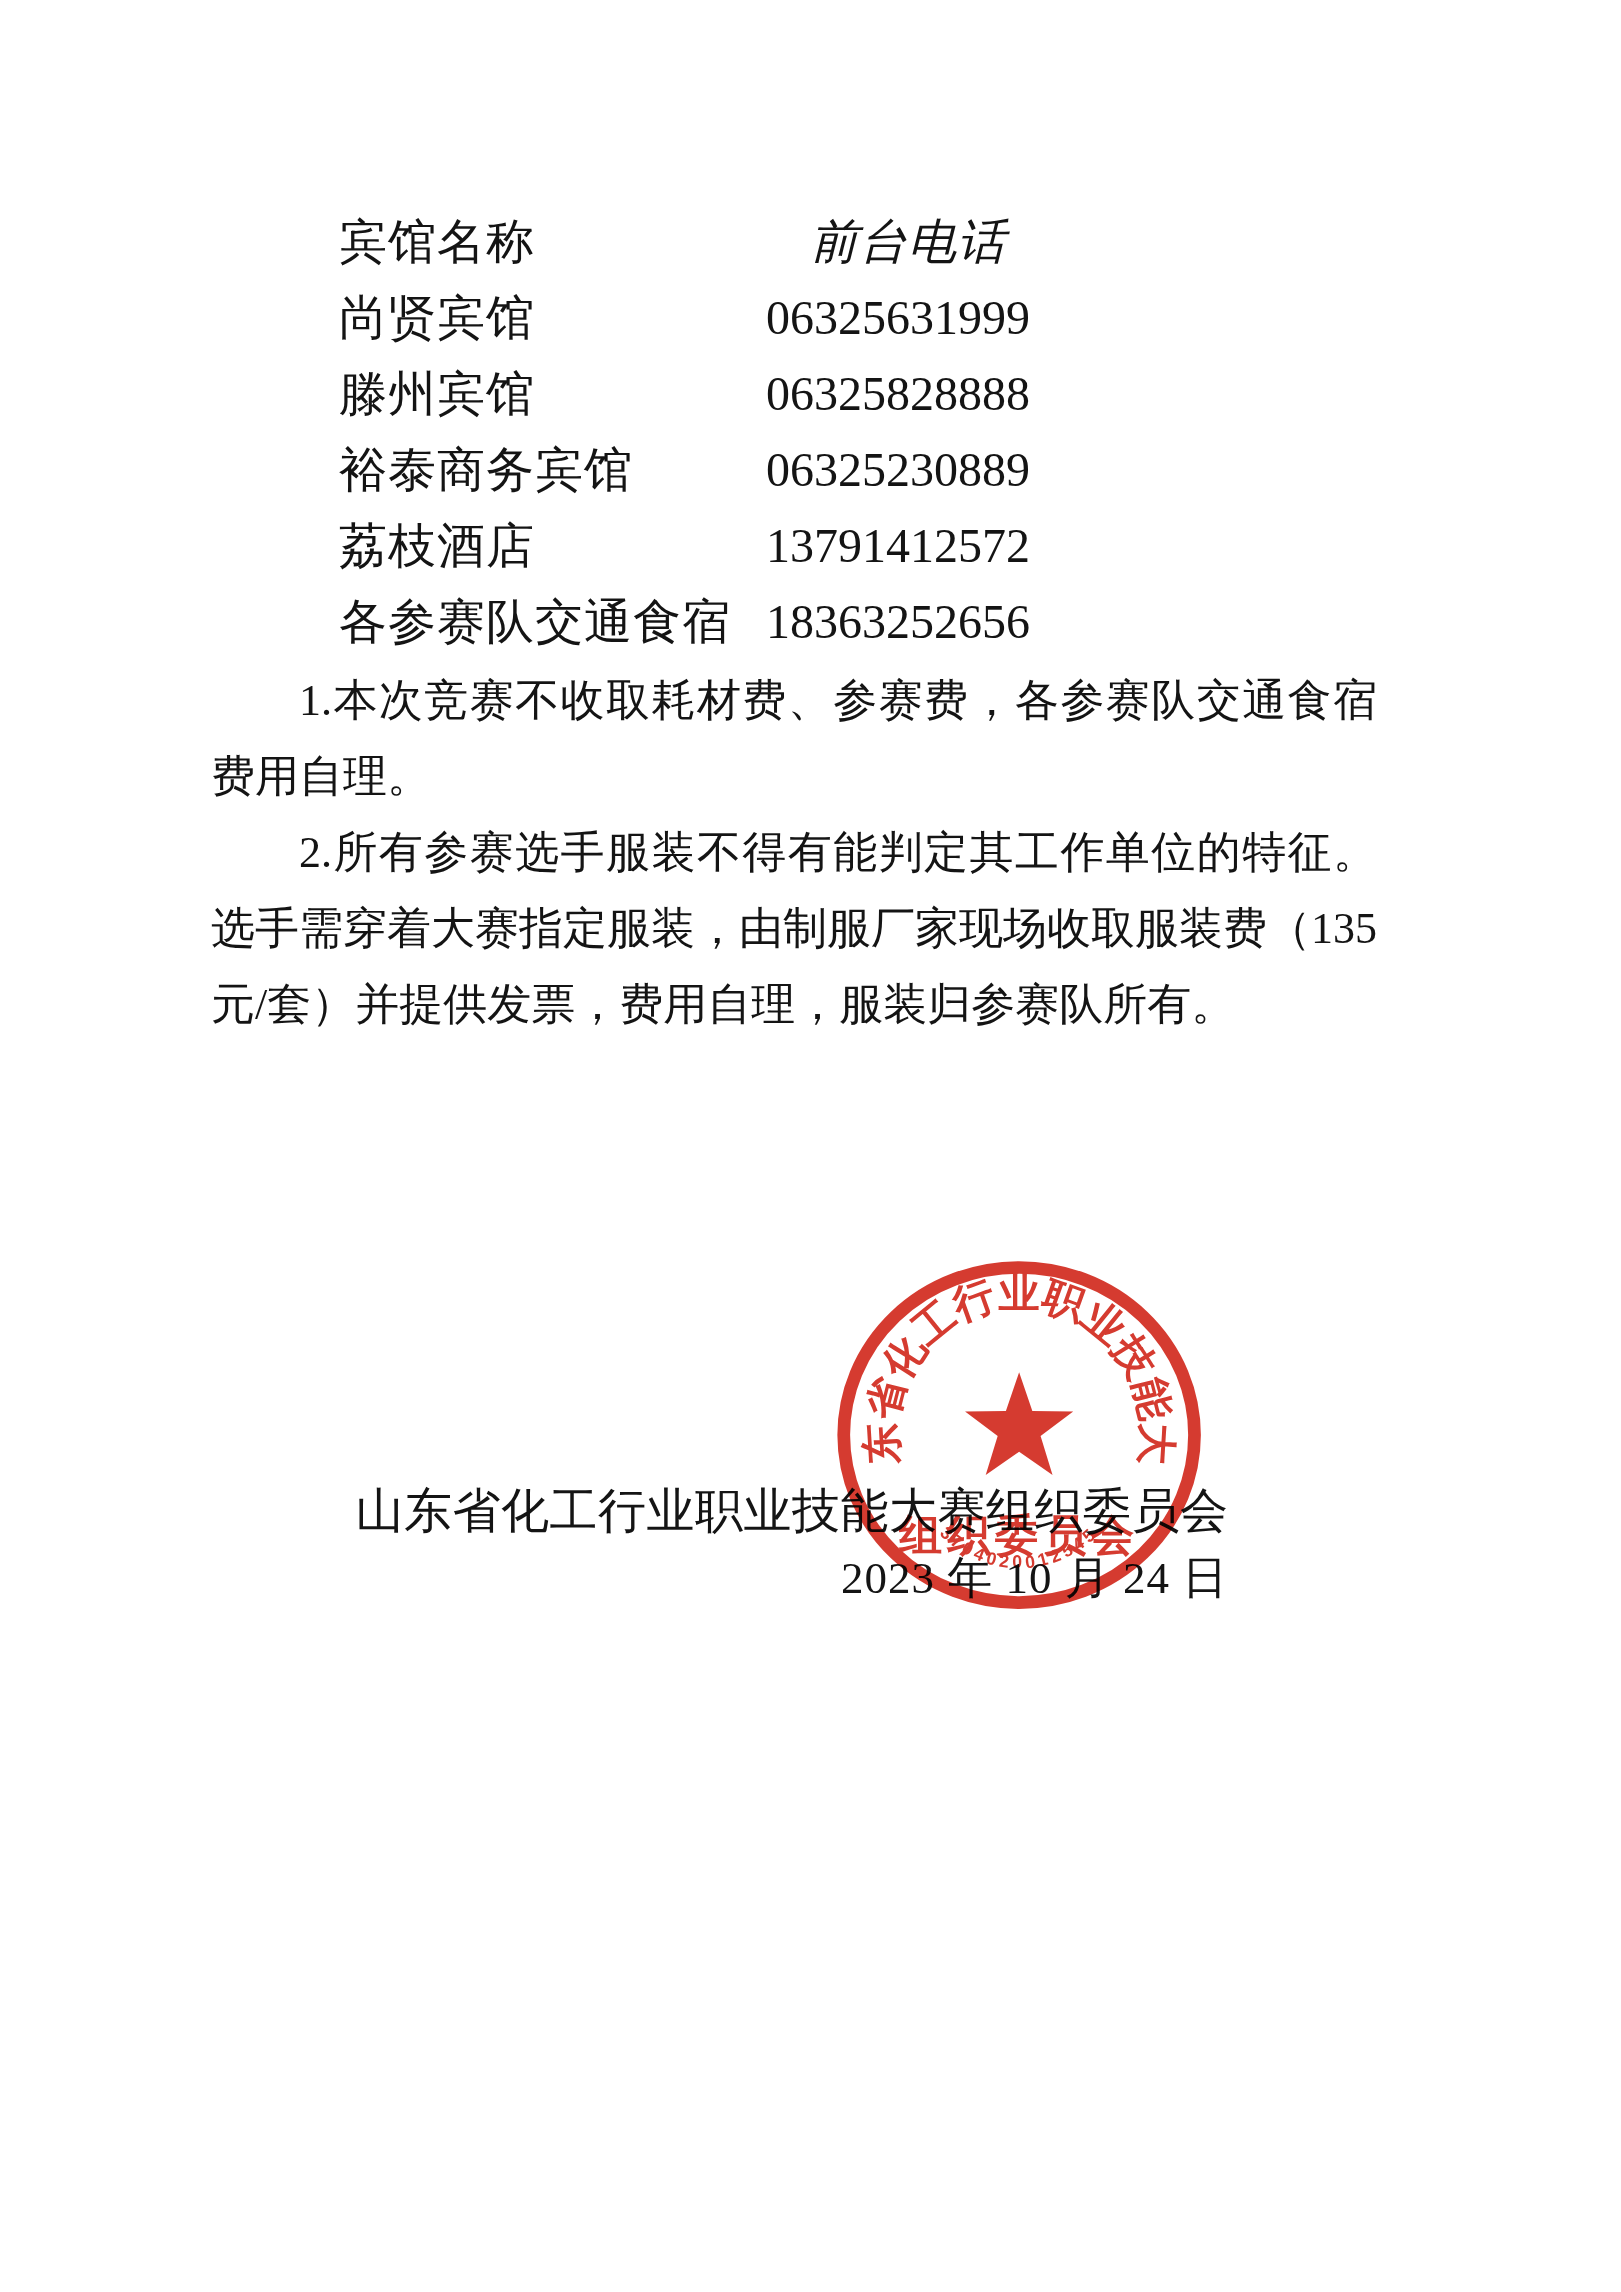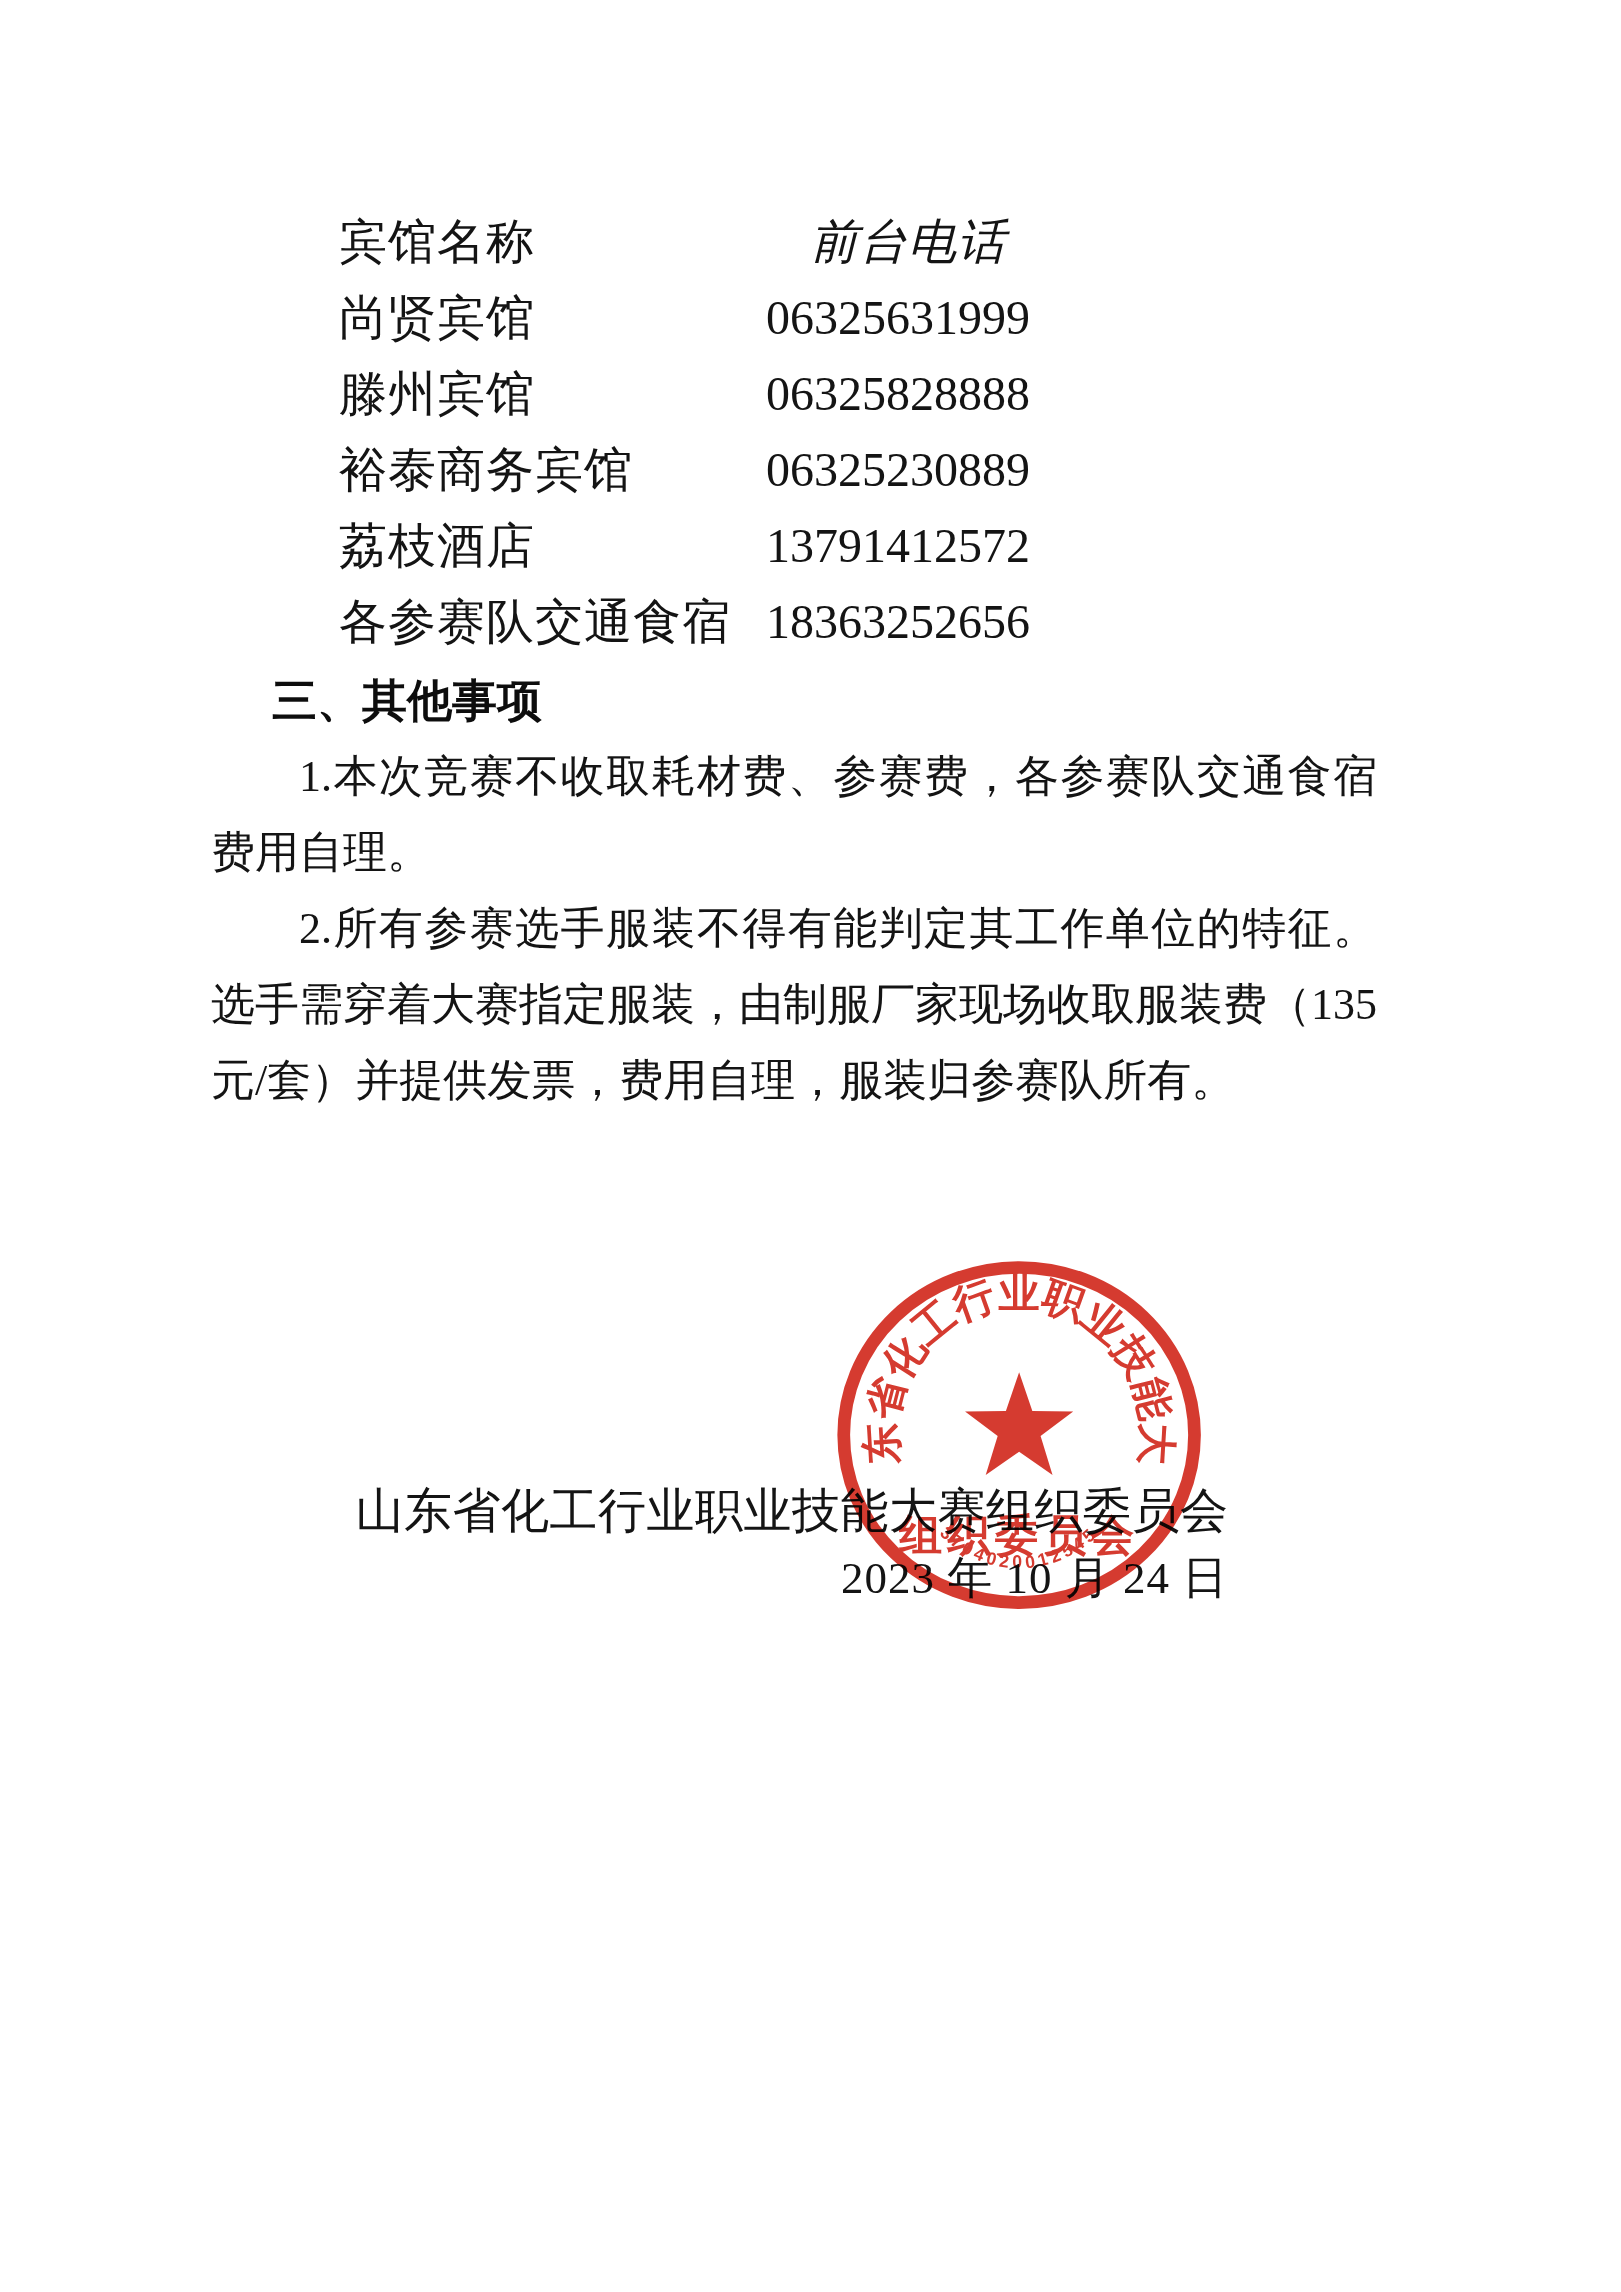--- a/index.html
+++ b/index.html
@@ -69,21 +69,20 @@
       <div class="cell-name">荔枝酒店</div>
       <div class="cell-phone">13791412572</div>
     </div>
     <div class="t-row">
       <div class="cell-name">各参赛队交通食宿</div>
       <div class="cell-phone">18363252656</div>
     </div>
   </div>
 
   <div class="flow">
-    <div class="h-line">三、其他事项</div>
 
     <div class="line first fill">1.本次竞赛不收取耗材费、参赛费，各参赛队交通食宿</div>
     <div class="line">费用自理。</div>
 
     <div class="line first fill">2.所有参赛选手服装不得有能判定其工作单位的特征。</div>
     <div class="line fill">选手需穿着大赛指定服装，由制服厂家现场收取服装费（135</div>
     <div class="line">元/套）并提供发票，费用自理，服装归参赛队所有。</div>
   </div>
 
   <div class="sig-org">山东省化工行业职业技能大赛组织委员会</div>

